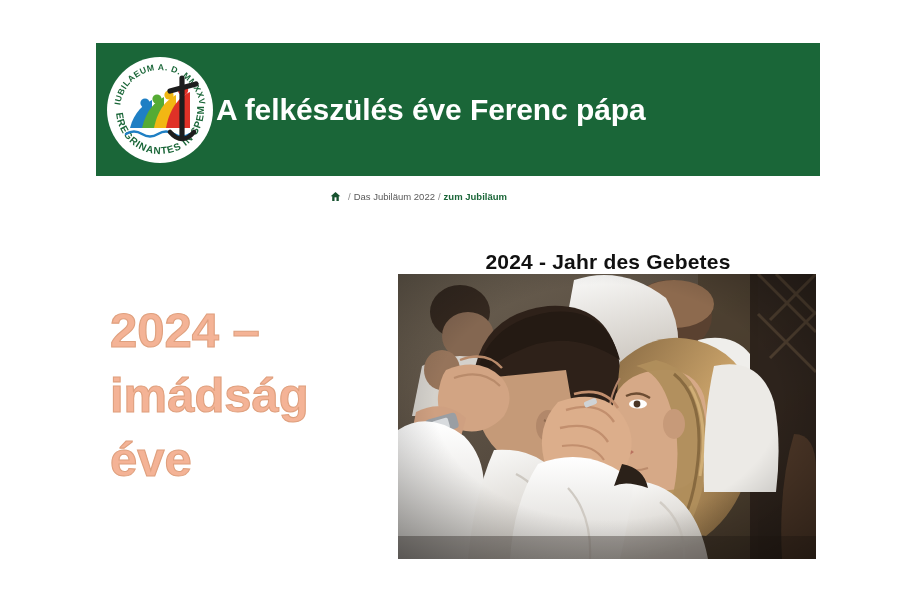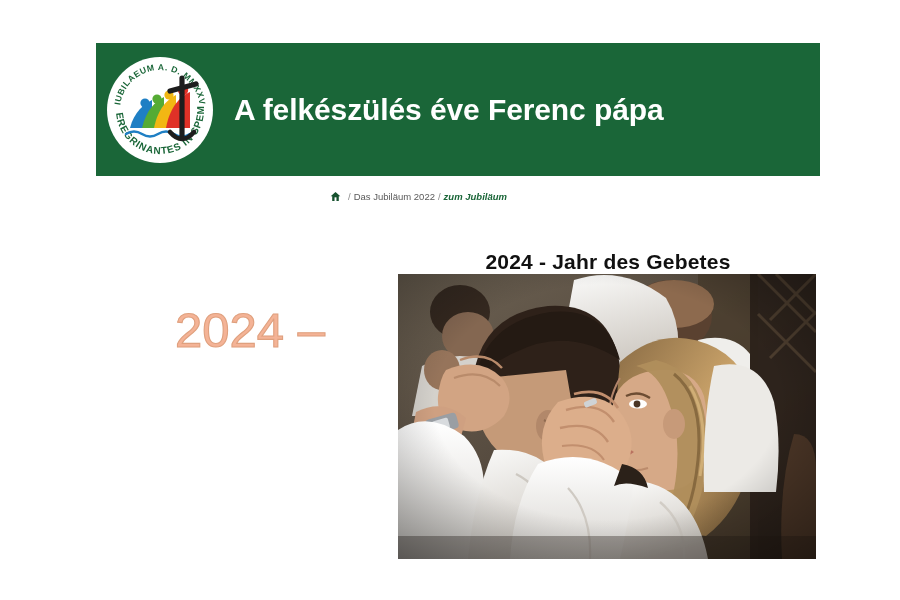--- a/index.html
+++ b/index.html
@@ -39,21 +39,20 @@
   .banner-logo {
     flex: 0 0 auto;
     width: 112px;
     height: 112px;
     margin-left: 8px;
     position: relative;
   }
 
   .banner-text {
     flex: 1 1 auto;
-    margin-left: 18px;
     padding-right: 8px;
     color: #ffffff;
     font-size: 30px;
     font-weight: bold;
     line-height: 1.32;
     letter-spacing: -0.1px;
   }
   .banner-line {
     display: block;
     white-space: nowrap;
@@ -91,21 +90,20 @@
   .breadcrumb .crumb-sep {
     margin: 0 3px;
     color: #8a8a8a;
   }
   .breadcrumb .crumb {
     color: #5a5a5a;
   }
   .breadcrumb .crumb-current {
     color: #1a6638;
     font-weight: bold;
-    font-style: italic;
   }
 
   
   .article-heading {
     position: absolute;
     left: 398px;
     top: 60px;
     width: 420px;
     text-align: center;
     font-size: 21px;
@@ -113,23 +111,23 @@
     color: #111111;
     letter-spacing: 0.2px;
   }
 
   
   .orange-block {
     position: absolute;
     left: 110px;
     top: 122px;
     width: 280px;
-    text-align: center;
+    text-align: left;
     font-size: 49px;
-    font-weight: normal;
+    font-weight: bold;
     line-height: 1.32;
     color: #f4b396;
     -webkit-text-stroke: 1.1px #dfa07e;
     letter-spacing: 0px;
   }
   .orange-block .oline { display: block; }
 
   
   .photo {
     position: absolute;
@@ -203,20 +201,22 @@
       <span class="crumb-sep">/</span>
       <span class="crumb">Das Jubiläum 2022</span>
       <span class="crumb-sep">/</span>
       <span class="crumb-current">zum Jubiläum</span>
     </nav>
 
     <h1 class="article-heading">2024 - Jahr des Gebetes</h1>
 
     <div class="orange-block">
       <span class="oline">2024 –</span>
+      <span class="oline">imádság</span>
+      <span class="oline">éve</span>
     </div>
 
     <div class="photo">
       <svg width="418" height="285" viewBox="0 0 418 285" aria-hidden="true">
         <defs>
           <linearGradient id="bgG" x1="0" y1="0" x2="1" y2="1">
             <stop offset="0%" stop-color="#6e6354"></stop>
             <stop offset="45%" stop-color="#564b3f"></stop>
             <stop offset="100%" stop-color="#33291f"></stop>
           </linearGradient>

